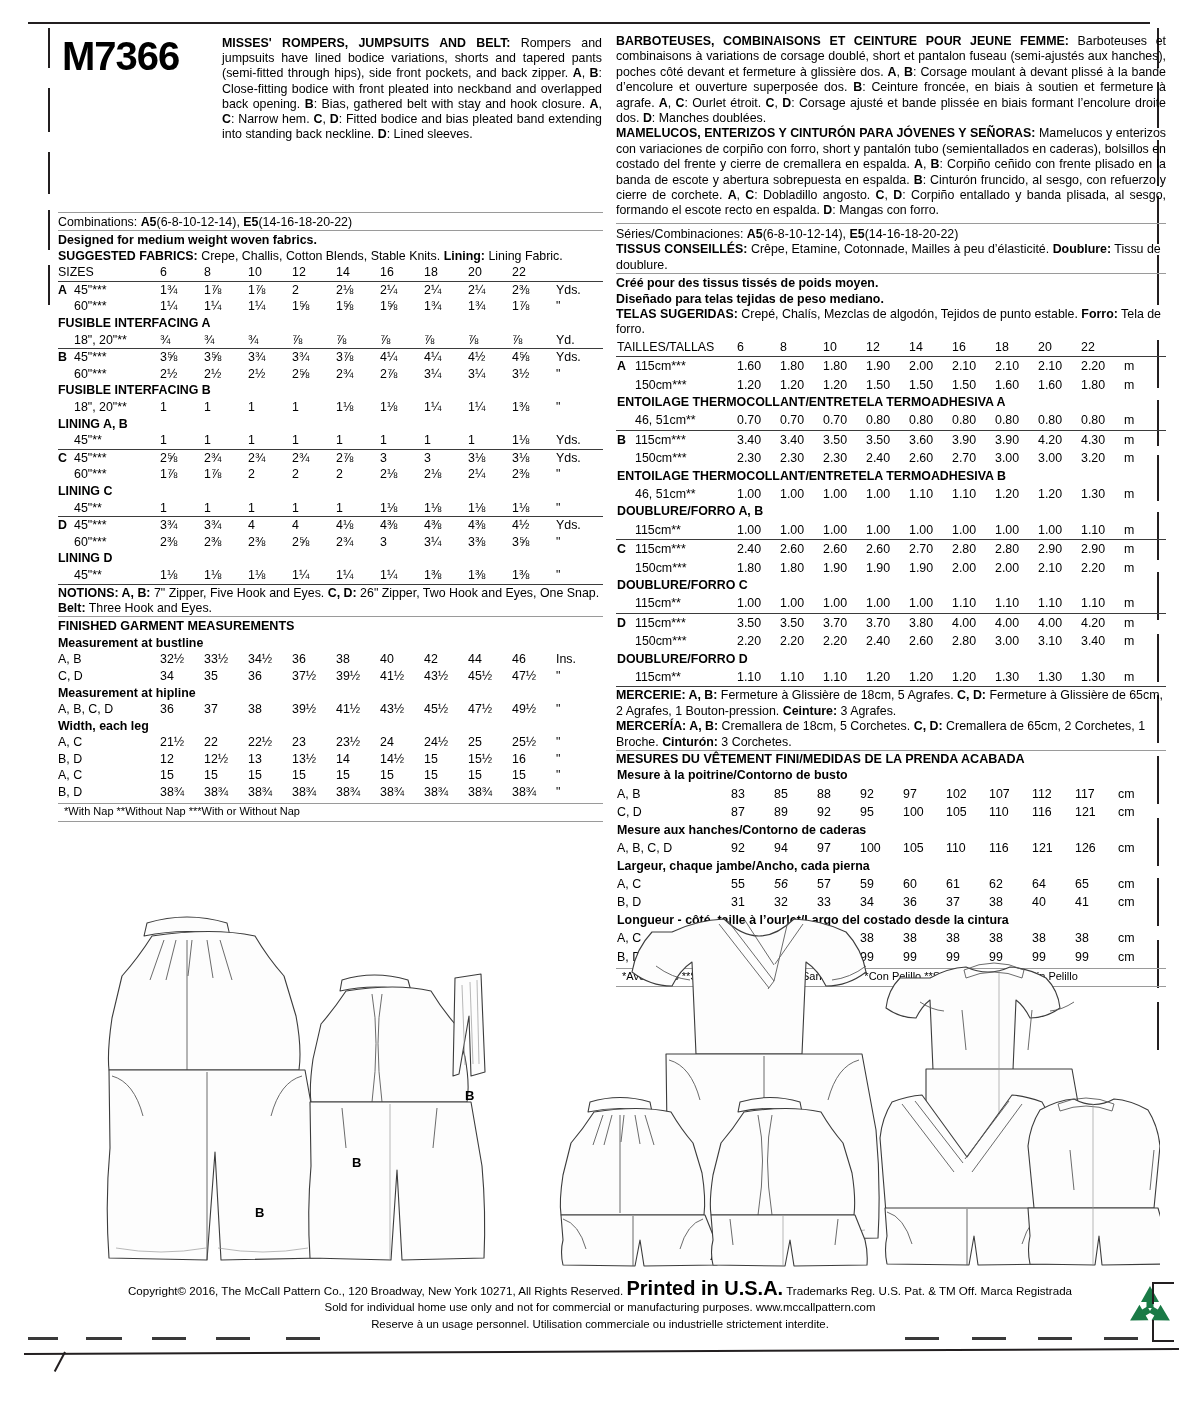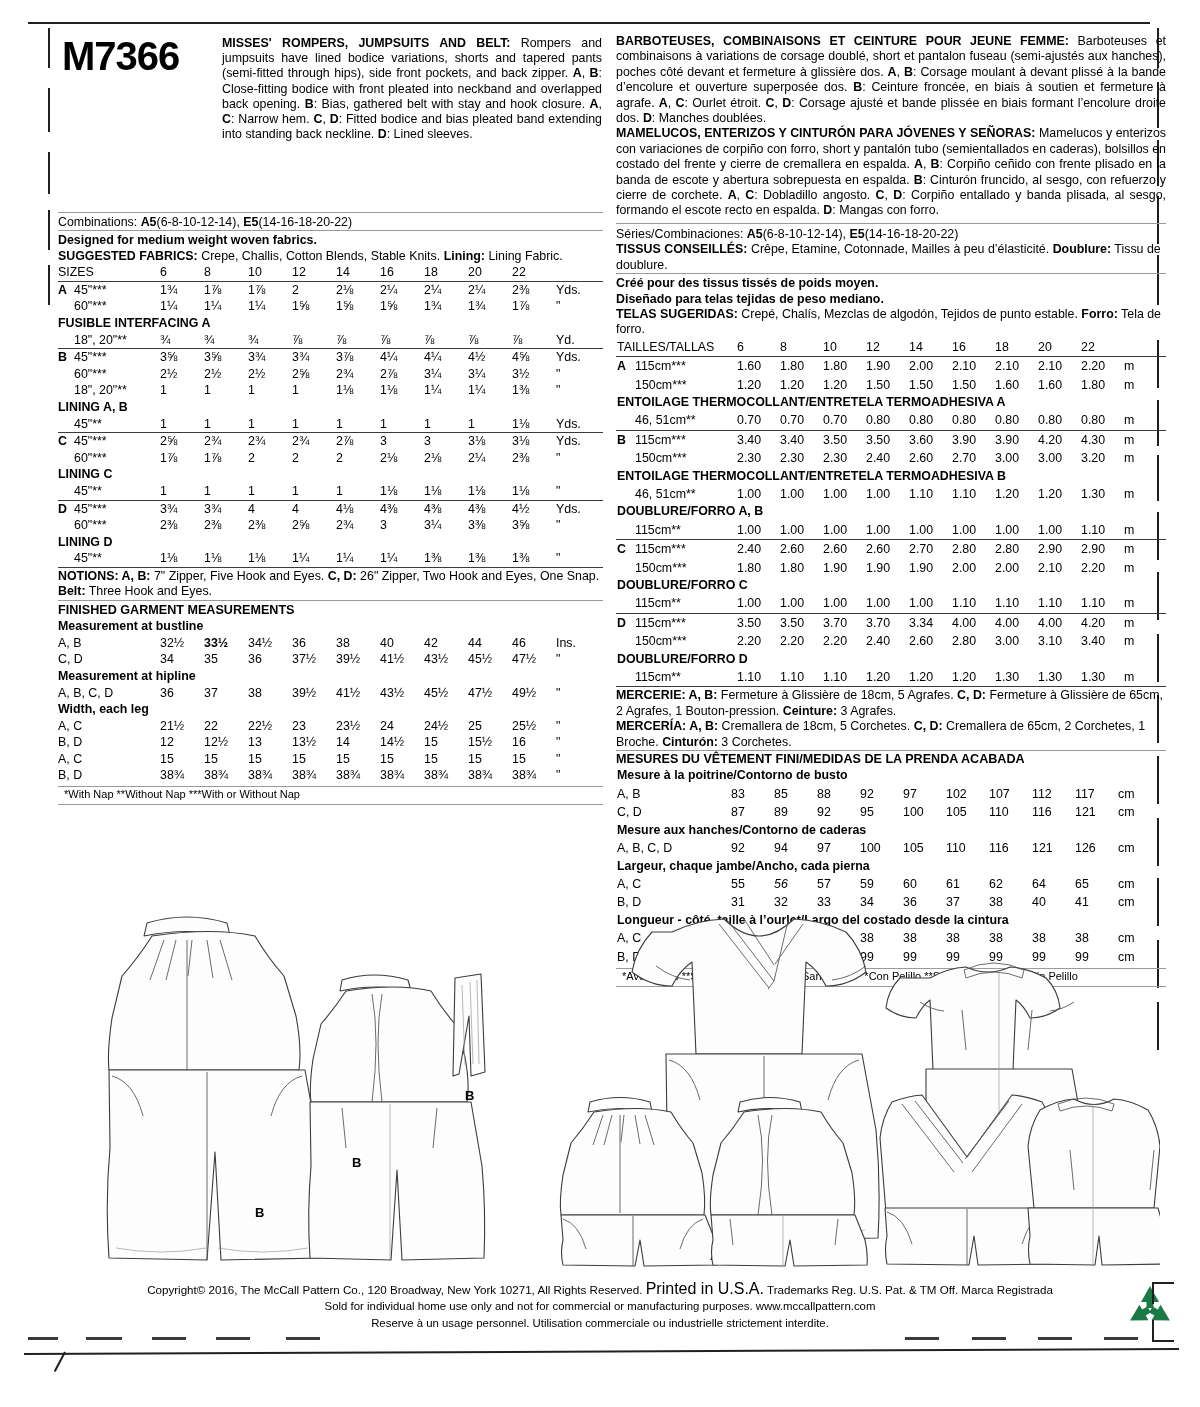--- a/index.html
+++ b/index.html
@@ -55,21 +55,21 @@
   .art2{position:absolute;left:540px;top:1090px;width:620px;height:180px;}
   svg{display:block;}
   .ln{fill:#fdfdfd;stroke:#3c3c3c;stroke-width:1.1;stroke-linejoin:round;}
   .ln2{fill:none;stroke:#5a5a5a;stroke-width:0.9;}
   .ln3{fill:none;stroke:#9a9a9a;stroke-width:0.7;}
   .viewlbl{font-size:13px;font-weight:bold;font-family:"Liberation Sans",sans-serif;fill:#000;}
 
   
   .footer{position:absolute;left:0;top:1280px;width:1200px;text-align:center;}
   .f1{font-size:11.6px;line-height:17px;}
-  .f1 .big{font-size:16px;}
+  .f1 .big{font-size:20px;font-weight:bold;}
   .f2{font-size:11.4px;line-height:17px;}
   .f3{font-size:11.4px;line-height:17px;}
   .recycle{position:absolute;left:1124px;top:1283px;width:52px;height:52px;}
 </style>
 </head>
 <body>
 
 <div class="page">
 
   <div class="topline"></div>
@@ -201,20 +201,23 @@
             <td class="c-n" style="width: 44px;">2½</td>
             <td class="c-n" style="width: 44px;">2½</td>
             <td class="c-n" style="width: 44px;">2⅝</td>
             <td class="c-n" style="width: 44px;">2¾</td>
             <td class="c-n" style="width: 44px;">2⅞</td>
             <td class="c-n" style="width: 44px;">3¼</td>
             <td class="c-n" style="width: 44px;">3¼</td>
             <td class="c-n" style="width: 44px;">3½</td>
             <td class="c-u">"</td>
           </tr>
+          <tr class="secrow">
+            <td colspan="12">FUSIBLE INTERFACING B</td>
+          </tr>
           <tr>
             <td class="c-let" style="width: 16px;"></td>
             <td class="c-w" style="width: 86px;">18", 20"**</td>
             <td class="c-n" style="width: 44px;">1</td>
             <td class="c-n" style="width: 44px;">1</td>
             <td class="c-n" style="width: 44px;">1</td>
             <td class="c-n" style="width: 44px;">1</td>
             <td class="c-n" style="width: 44px;">1⅛</td>
             <td class="c-n" style="width: 44px;">1⅛</td>
             <td class="c-n" style="width: 44px;">1¼</td>
@@ -336,21 +339,21 @@
     <div class="blk rule fgm" style="padding-top:2px;">FINISHED GARMENT MEASUREMENTS</div>
 
     <table class="t">
       <tbody id="fgm-body">
           <tr class="secrow">
             <td colspan="11">Measurement at bustline</td>
           </tr>
           <tr>
             <td style="width: 102px;">A, B</td>
             <td class="c-n" style="width: 44px;">32½</td>
-            <td class="c-n" style="width: 44px; font-weight: bold;">33½</td>
+            <td class="c-n" style="width: 44px;">33½</td>
             <td class="c-n" style="width: 44px;">34½</td>
             <td class="c-n" style="width: 44px;">36</td>
             <td class="c-n" style="width: 44px;">38</td>
             <td class="c-n" style="width: 44px;">40</td>
             <td class="c-n" style="width: 44px;">42</td>
             <td class="c-n" style="width: 44px;">44</td>
             <td class="c-n" style="width: 44px;">46</td>
             <td class="c-u">Ins.</td>
           </tr>
           <tr>
@@ -622,21 +625,21 @@
             <td class="c-n" style="width: 41px;">1.10</td>
             <td class="c-u">m</td>
           </tr>
           <tr class="topsep">
             <td class="c-let" style="width: 16px;">D</td>
             <td class="c-w" style="width: 100px;">115cm***</td>
             <td class="c-n" style="width: 41px;">3.50</td>
             <td class="c-n" style="width: 41px;">3.50</td>
             <td class="c-n" style="width: 41px;">3.70</td>
             <td class="c-n" style="width: 41px;">3.70</td>
-            <td class="c-n" style="width: 41px;">3.34</td>
+            <td class="c-n" style="width: 41px;">3.80</td>
             <td class="c-n" style="width: 41px;">4.00</td>
             <td class="c-n" style="width: 41px;">4.00</td>
             <td class="c-n" style="width: 41px;">4.00</td>
             <td class="c-n" style="width: 41px;">4.20</td>
             <td class="c-u">m</td>
           </tr>
           <tr>
             <td class="c-let" style="width: 16px;"></td>
             <td class="c-w" style="width: 100px;">150cm***</td>
             <td class="c-n" style="width: 41px;">2.20</td>

